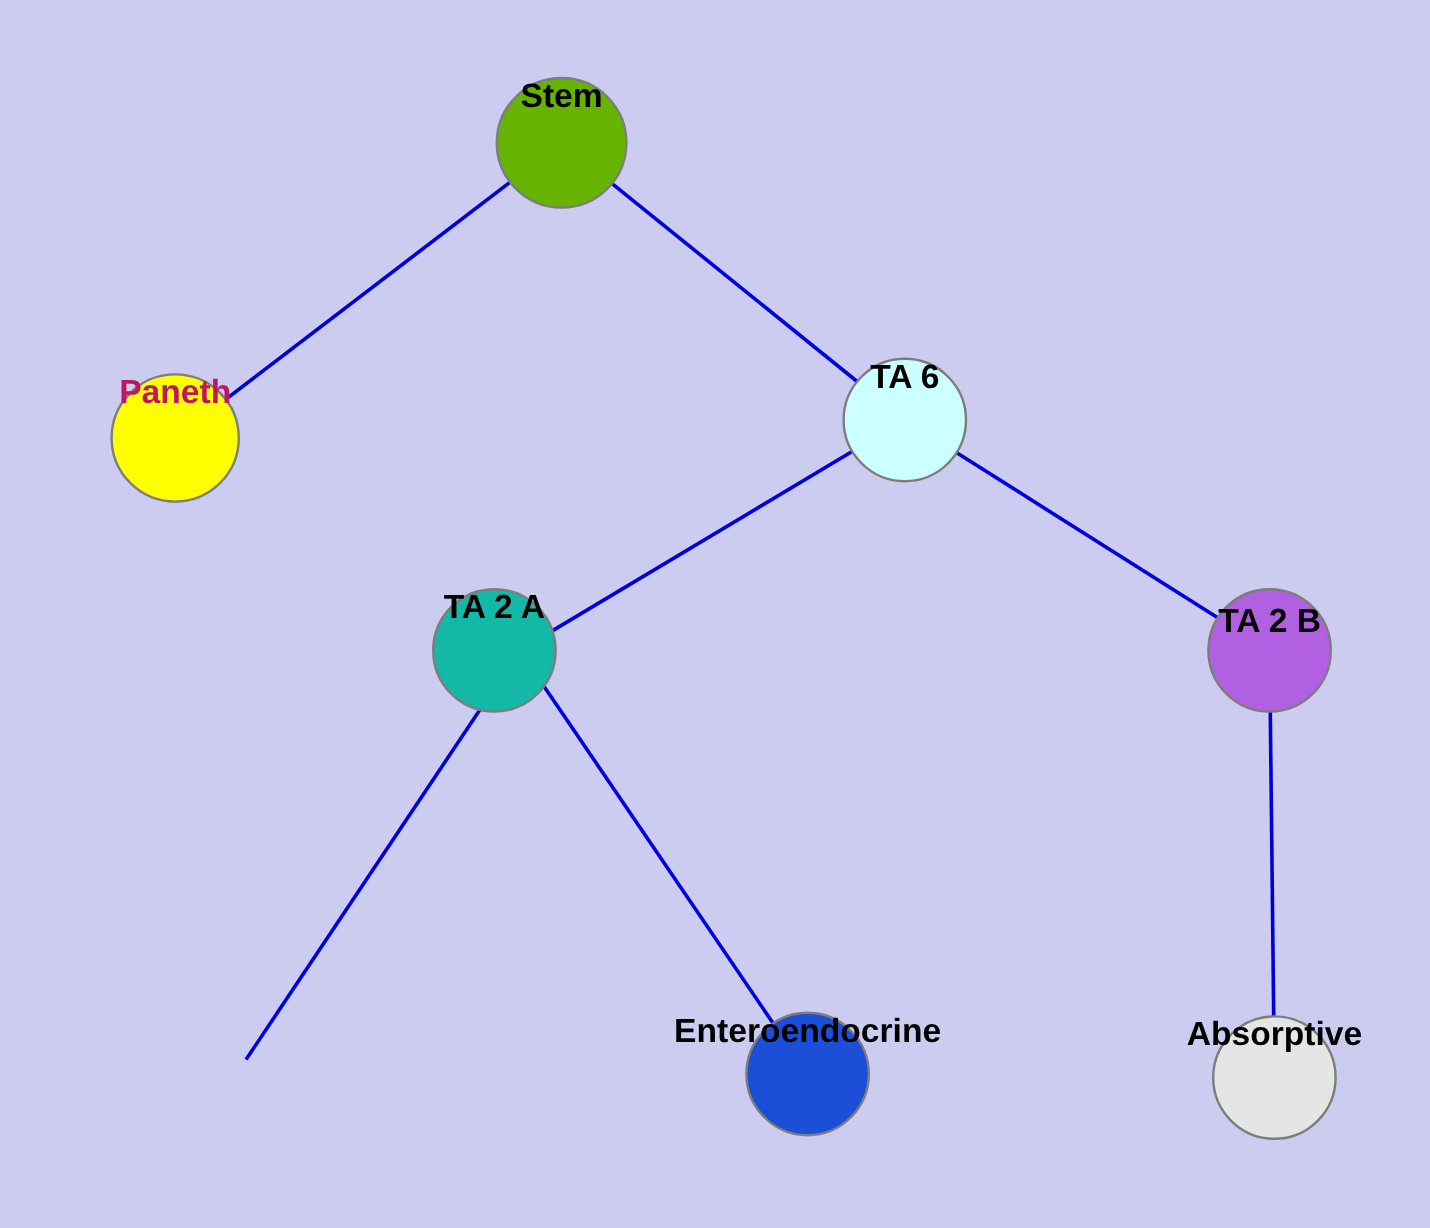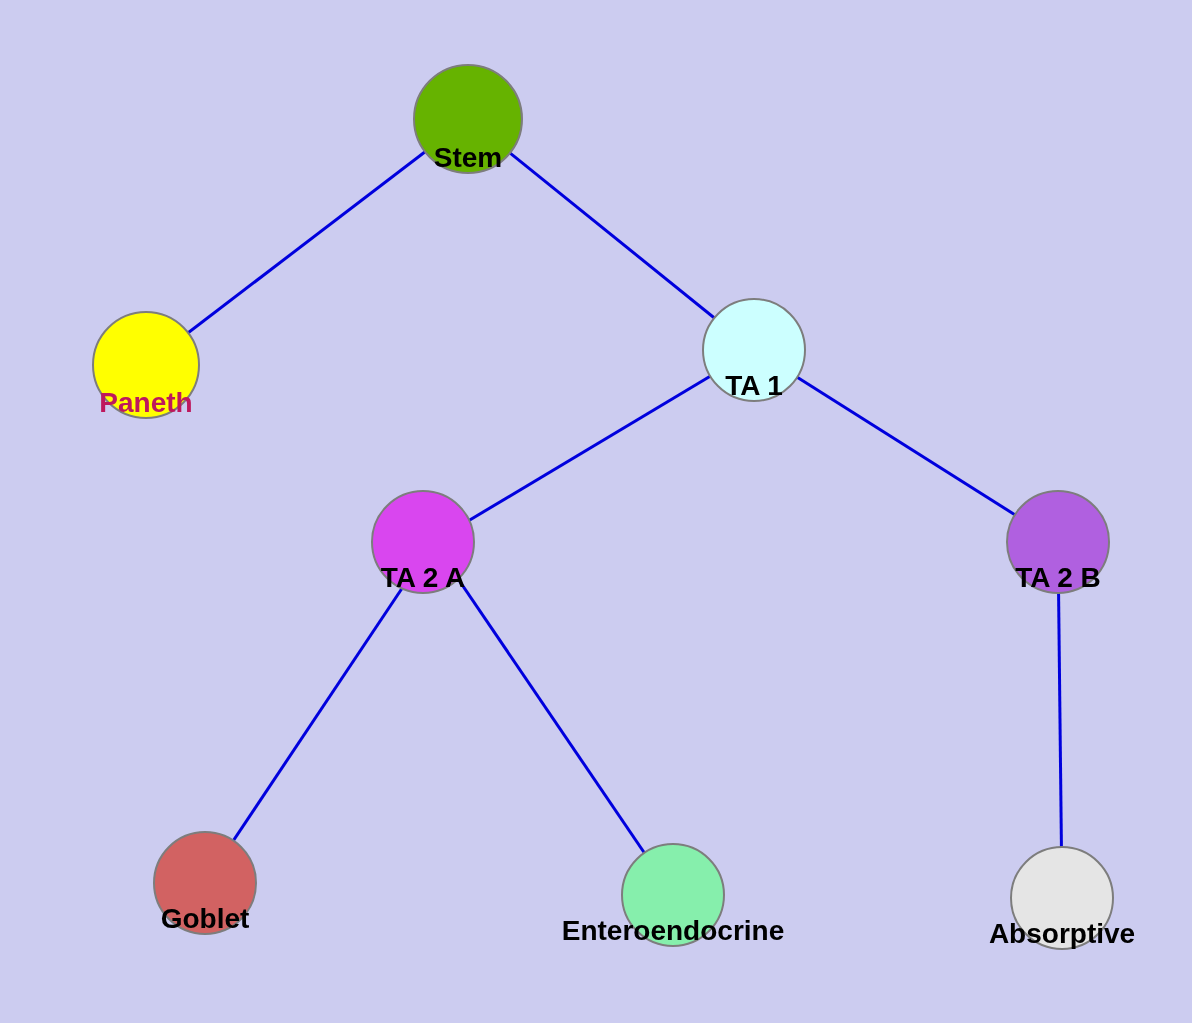--- a/index.html
+++ b/index.html
@@ -27,21 +27,21 @@
     width: 100%;
     height: 100%;
     z-index: 2;
   }
   .node {
     position: absolute;
     border-radius: 50%;
     border: 2px solid #0f172a;
     box-sizing: border-box;
     display: flex;
-    align-items: flex-end;
+    align-items: flex-start;
     justify-content: center;
   }
   .node-label {
     font-weight: bold;
     font-size: 28px;
     line-height: 1;
     color: #000000;
     white-space: nowrap;
     text-align: center;
   }
@@ -60,31 +60,28 @@
       <line x1="1058" y1="542" x2="1062" y2="898" stroke="#0000dd" stroke-width="3"></line>
     </svg>
   <div class="nodes-layer" id="nodes-layer">
       <div class="node" style="left: 413px; top: 64px; width: 110px; height: 110px; background: rgb(102, 179, 0); border-color: rgb(125, 125, 125);">
         <span class="node-label" style="color: rgb(0, 0, 0);">Stem</span>
       </div>
       <div class="node" style="left: 92px; top: 311px; width: 108px; height: 108px; background: rgb(255, 255, 0); border-color: rgb(125, 125, 125);">
         <span class="node-label" style="color: #be185d;">Paneth</span>
       </div>
       <div class="node" style="left: 702px; top: 298px; width: 104px; height: 104px; background: rgb(204, 255, 255); border-color: rgb(125, 125, 125);">
-        <span class="node-label" style="color: rgb(0, 0, 0);">TA 1</span>
+        <span class="node-label" style="color: rgb(0, 0, 0);">TA 6</span>
       </div>
-      <div class="node" style="left: 371px; top: 490px; width: 104px; height: 104px; background: #d946ef; border-color: rgb(125, 125, 125);">
+      <div class="node" style="left: 360px; top: 490px; width: 104px; height: 104px; background: #14b8a6; border-color: rgb(125, 125, 125);">
         <span class="node-label" style="color: rgb(0, 0, 0);">TA 2 A</span>
       </div>
       <div class="node" style="left: 1006px; top: 490px; width: 104px; height: 104px; background: rgb(176, 96, 224); border-color: rgb(125, 125, 125);">
         <span class="node-label" style="color: rgb(0, 0, 0); margin-top: 12px;">TA 2 B</span>
       </div>
-      <div class="node" style="left: 153px; top: 831px; width: 104px; height: 104px; background: rgb(210, 98, 98); border-color: rgb(125, 125, 125);">
-        <span class="node-label" style="color: rgb(0, 0, 0);">Goblet</span>
-      </div>
-      <div class="node" style="left: 621px; top: 843px; width: 104px; height: 104px; background: #86efac; border-color: rgb(125, 125, 125);">
+      <div class="node" style="left: 621px; top: 843px; width: 104px; height: 104px; background: #1d4ed8; border-color: rgb(125, 125, 125);">
         <span class="node-label" style="color: rgb(0, 0, 0);">Enteroendocrine</span>
       </div>
       <div class="node" style="left: 1010px; top: 846px; width: 104px; height: 104px; background: #e5e5e5; border-color: rgb(125, 125, 125);">
         <span class="node-label" style="color: rgb(0, 0, 0);">Absorptive</span>
       </div>
     </div>
 </div>
 
 </body></html>

